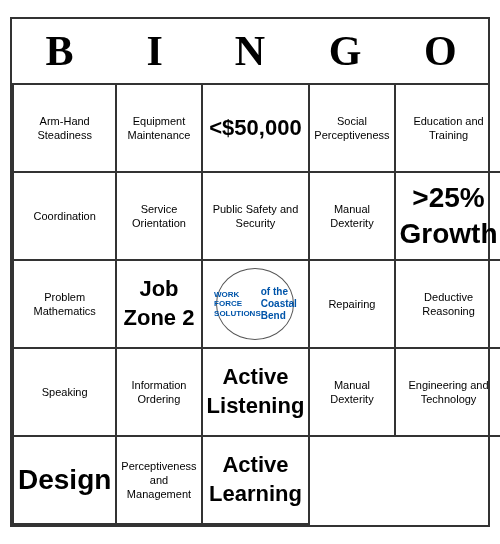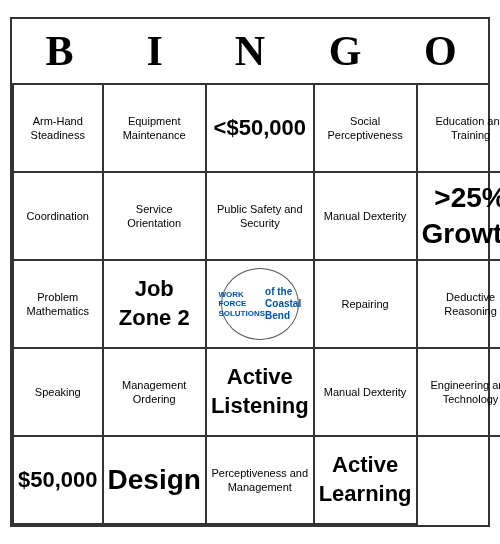--- a/index.html
+++ b/index.html
@@ -149,35 +149,32 @@
         <span>Repairing</span>
       </div>
     <div class="bingo-cell">
         <span>Deductive Reasoning</span>
       </div>
 
     <div class="bingo-cell">
         <span>Speaking</span>
       </div>
     <div class="bingo-cell">
-        <span>Management Ordering</span>
+        <span>Information Ordering</span>
       </div>
     <div class="bingo-cell large-text">
         <span>Active Listening</span>
       </div>
     <div class="bingo-cell">
         <span>Manual Dexterity</span>
       </div>
     <div class="bingo-cell">
         <span>Engineering and Technology</span>
       </div>
 
-    <div class="bingo-cell large-text">
-        <span>$50,000</span>
-      </div>
     <div class="bingo-cell xl-text">
         <span>Design</span>
       </div>
     <div class="bingo-cell">
         <span>Perceptiveness and Management</span>
       </div>
     <div class="bingo-cell large-text">
         <span>Active Learning</span>
       </div>
 

